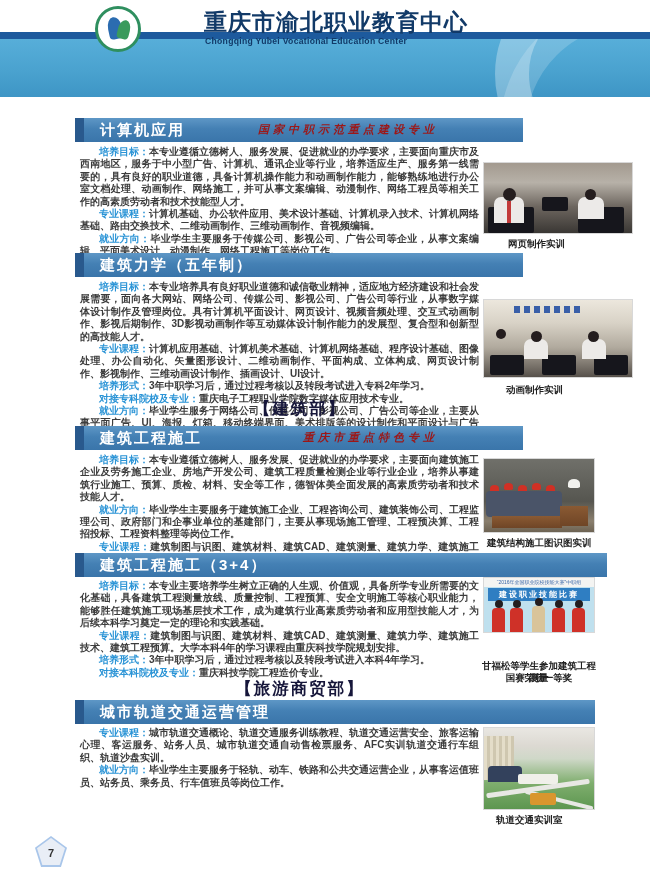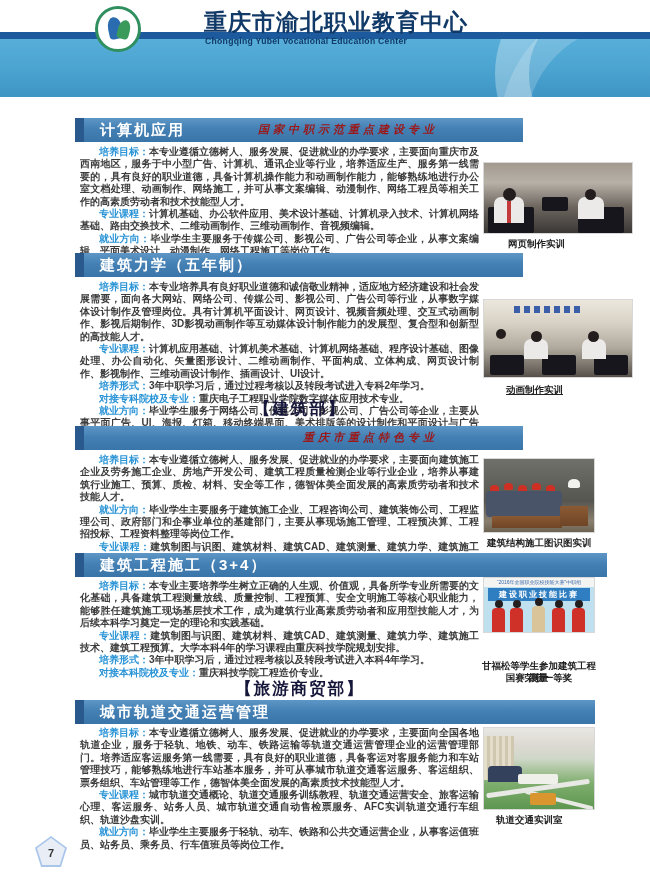--- a/index.html
+++ b/index.html
@@ -136,26 +136,27 @@
     <span style="position:absolute; left:30px; top:6px; width:70px; height:7px; background:repeating-linear-gradient(90deg,#3a5fa8 0 6px,transparent 6px 10px);"></span>
     <span class="monitor" style="left:6px; bottom:2px; width:34px; height:20px;"></span>
     <span class="monitor" style="left:58px; bottom:2px; width:34px; height:20px;"></span>
     <span class="monitor" style="right:4px; bottom:2px; width:34px; height:20px;"></span>
     <span class="body-w" style="left:40px; bottom:18px; width:24px; height:20px;"></span>
     <span class="head" style="left:47px; bottom:35px; width:11px; height:11px;"></span>
     <span class="body-w" style="right:26px; bottom:18px; width:24px; height:20px;"></span>
     <span class="head" style="right:33px; bottom:35px; width:11px; height:11px;"></span>
     <span class="head" style="left:12px; bottom:38px; width:10px; height:10px;"></span>
   </div>
-  <div class="cap" style="left:506px; top:384px;text-decoration:underline;">动画制作实训</div>
+  <div class="cap" style="left:506px; top:384px;">动画制作实训</div>
 
   <div class="divider" style="top:398px;">【建筑部】</div>
 
   <div class="sec-bar" style="top:426px; width:448px;">
     <span class="notch"></span>
+    <span class="sec-title">建筑工程施工</span>
     <span class="sec-honor" style="left:228px;">重庆市重点特色专业</span>
   </div>
   <div class="tb" style="top:454px;">
     <p><span class="lbl">培养目标：</span><span>本专业遵循立德树人、服务发展、促进就业的办学要求，主要面向建筑施工企业及劳务施工企业、房地产开发公司、建筑工程质量检测企业等行业企业，培养从事建筑行业施工、预算、质检、材料、安全等工作，德智体美全面发展的高素质劳动者和技术技能人才。</span></p>
     <p><span class="lbl">就业方向：</span><span>毕业学生主要服务于建筑施工企业、工程咨询公司、建筑装饰公司、工程监理公司、政府部门和企事业单位的基建部门，主要从事现场施工管理、工程预决算、工程招投标、工程资料整理等岗位工作。</span></p>
     <p><span class="lbl">专业课程：</span><span>建筑制图与识图、建筑材料、建筑CAD、建筑测量、建筑力学、建筑施工技术、建筑工程预算、建筑施工技术、建筑工程质量与材料检测。</span></p>
   </div>
   <div class="ph scene3" style="top:458px; width:112px; height:75px;">
     <span class="helmet" style="left:6px; top:26px;"></span>
     <span class="helmet" style="left:20px; top:24px;"></span>
@@ -196,21 +197,20 @@
   <div class="cap-c" style="top:660px;">甘福松等学生参加建筑工程测量</div>
   <div class="cap-c" style="top:672px;">国赛荣获一等奖</div>
 
   <div class="divider" style="top:678px;">【旅游商贸部】</div>
 
   <div class="sec-bar" style="top:700px; width:520px;">
     <span class="notch"></span>
     <span class="sec-title">城市轨道交通运营管理</span>
   </div>
   <div class="tb" style="top:727px;">
-    <p><span class="lbl">培养目标：</span><span>本专业遵循立德树人、服务发展、促进就业的办学要求，主要面向全国各地轨道企业，服务于轻轨、地铁、动车、铁路运输等轨道交通运营管理企业的运营管理部门。培养适应客运服务第一线需要，具有良好的职业道德，具备客运对客服务能力和车站管理技巧，能够熟练地进行车站基本服务，并可从事城市轨道交通客运服务、客运组织、票务组织、车站管理等工作，德智体美全面发展的高素质技术技能型人才。</span></p>
     <p><span class="lbl">专业课程：</span><span>城市轨道交通概论、轨道交通服务训练教程、轨道交通运营安全、旅客运输心理、客运服务、站务人员、城市轨道交通自动售检票服务、AFC实训轨道交通行车组织、轨道沙盘实训。</span></p>
     <p><span class="lbl">就业方向：</span><span>毕业学生主要服务于轻轨、动车、铁路和公共交通运营企业，从事客运值班员、站务员、乘务员、行车值班员等岗位工作。</span></p>
   </div>
   <div class="ph scene5" style="top:727px; width:112px; height:83px;">
     <span class="curtain"></span>
     <span class="crowd" style="left:4px; top:38px; width:34px; height:16px;"></span>
     <span class="track" style="left:2px; top:58px; width:104px; height:5px;"></span>
     <span class="track" style="left:40px; top:70px; width:70px; height:4px; transform:rotate(14deg);"></span>
     <span class="sand-orange" style="left:46px; bottom:4px; width:26px; height:12px;"></span>
     <span style="position:absolute; left:34px; top:46px; width:40px; height:10px; background:#f0f0ea; border-radius:2px;"></span>

